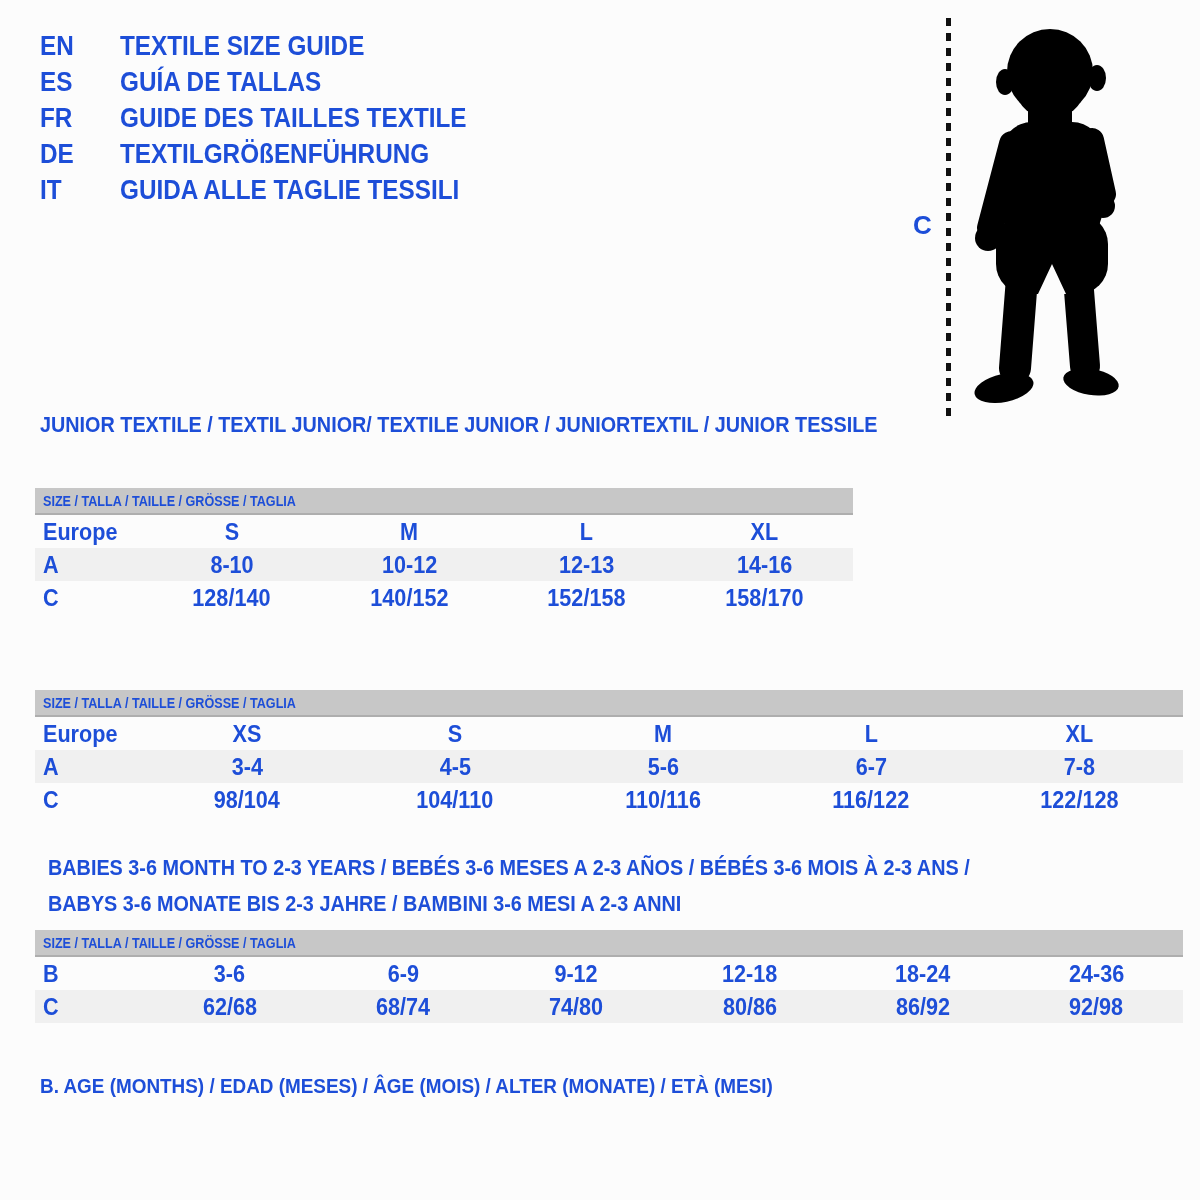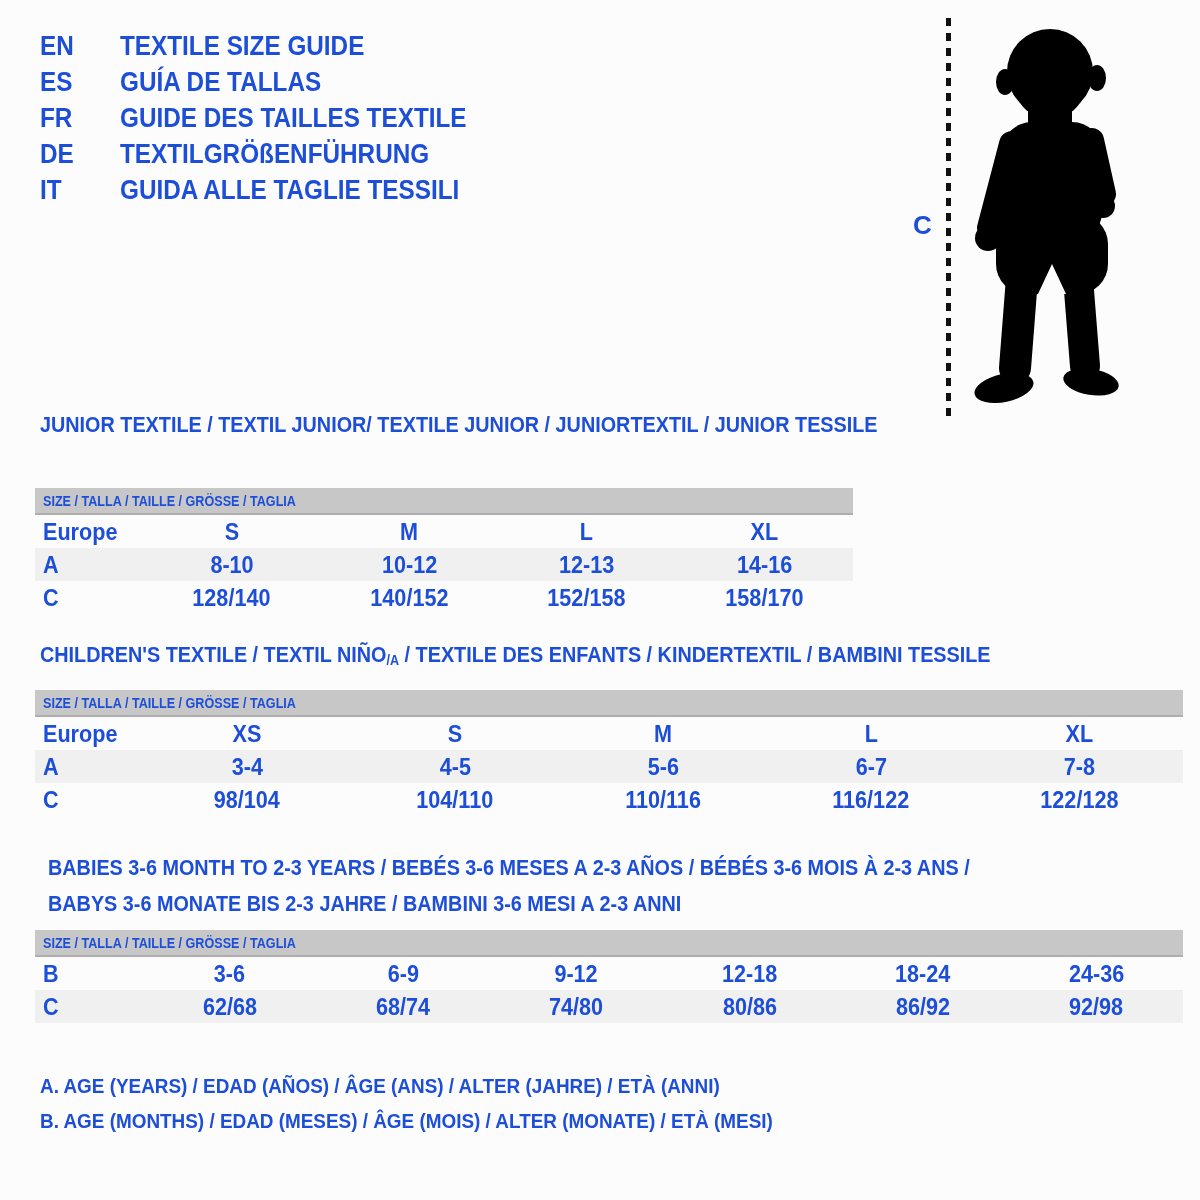--- a/index.html
+++ b/index.html
@@ -116,23 +116,20 @@
     </div>
     <div class="tbl-row">
       <div class="cell-label"><span class="cx">C</span></div>
       <div class="cell"><span class="cxc">128/140</span></div>
       <div class="cell"><span class="cxc">140/152</span></div>
       <div class="cell"><span class="cxc">152/158</span></div>
       <div class="cell"><span class="cxc">158/170</span></div>
     </div>
   </div>
 
-  <div class="section-title" style="top:645px;">
-    <span class="cx"><span>CHILDREN'S TEXTILE / TEXTIL NIÑO</span><span class="sub-sm">/A</span><span> / TEXTILE DES ENFANTS / KINDERTEXTIL / BAMBINI TESSILE</span></span>
-  </div>
   <div class="tbl" style="top:690px; width:1148px;">
     <div class="tbl-header">
       <span class="cx">SIZE / TALLA / TAILLE / GRÖSSE / TAGLIA</span>
     </div>
     <div class="tbl-row">
       <div class="cell-label"><span class="cx">Europe</span></div>
       <div class="cell"><span class="cxc">XS</span></div>
       <div class="cell"><span class="cxc">S</span></div>
       <div class="cell"><span class="cxc">M</span></div>
       <div class="cell"><span class="cxc">L</span></div>
@@ -178,17 +175,16 @@
       <div class="cell"><span class="cxc">62/68</span></div>
       <div class="cell"><span class="cxc">68/74</span></div>
       <div class="cell"><span class="cxc">74/80</span></div>
       <div class="cell"><span class="cxc">80/86</span></div>
       <div class="cell"><span class="cxc">86/92</span></div>
       <div class="cell"><span class="cxc">92/98</span></div>
     </div>
   </div>
 
   <div class="legend">
-    <div><span class="cx">A. AGE (YEARS) / EDAD (AÑOS) / ÂGE (ANS) / ALTER (JAHRE) / ETÀ (ANNI)</span></div>
     <div><span class="cx">B. AGE (MONTHS) / EDAD (MESES) / ÂGE (MOIS) / ALTER (MONATE) / ETÀ (MESI)</span></div>
   </div>
 
 </div>
 
 </body></html>

